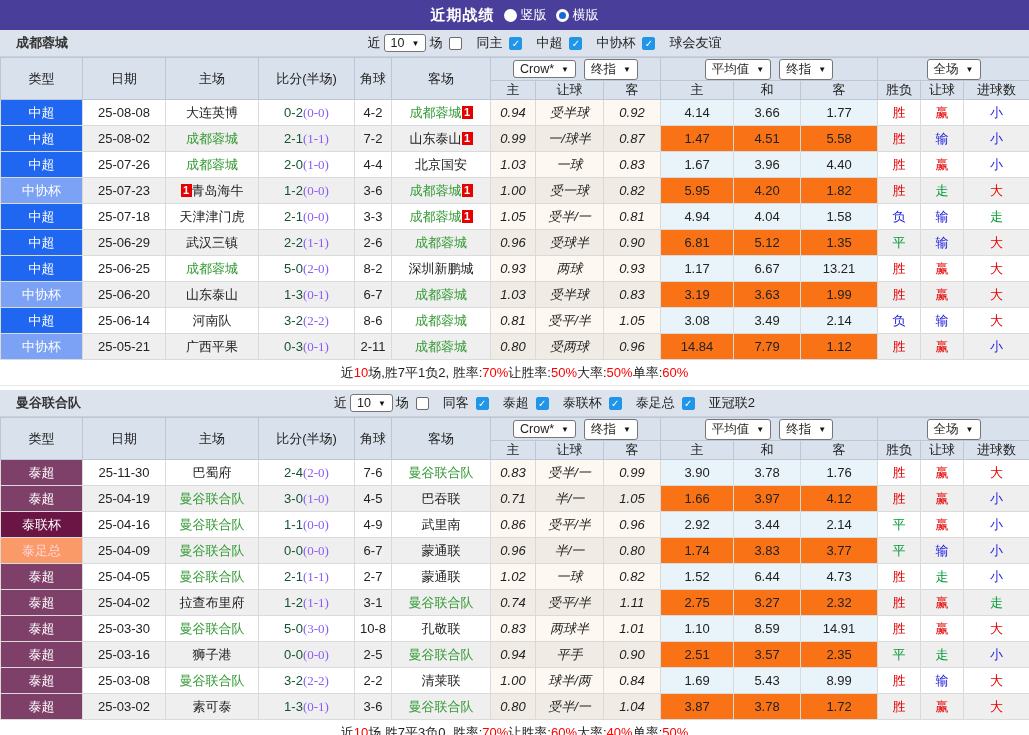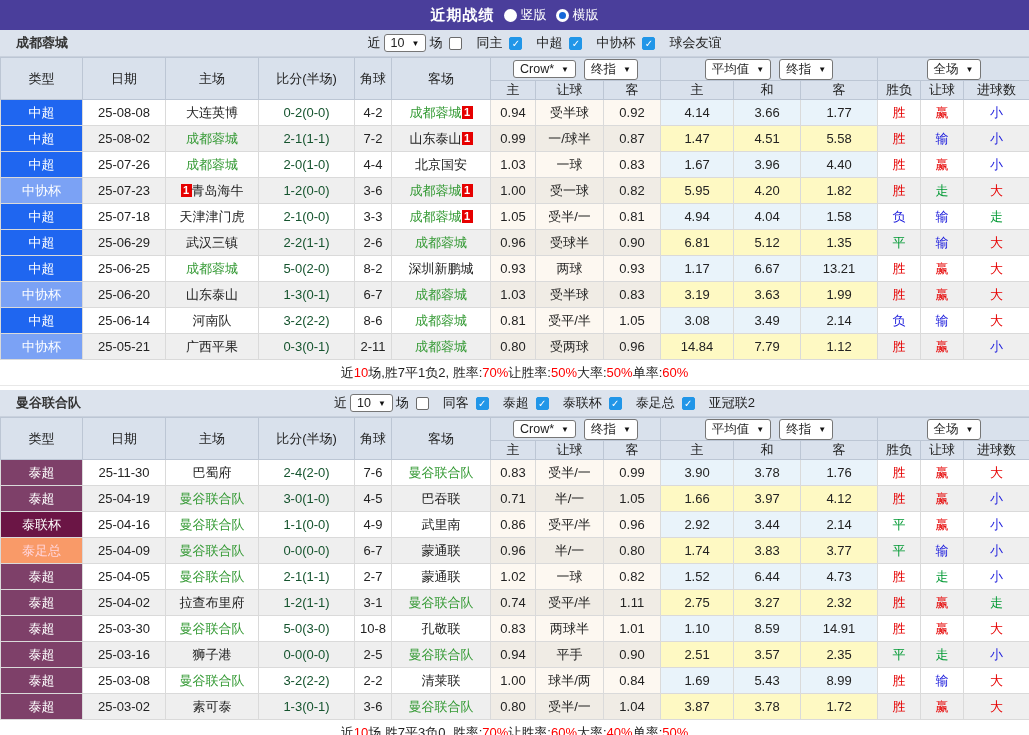--- a/index.html
+++ b/index.html
@@ -18,28 +18,28 @@
   .cb .box{width:13px;height:13px;border:1px solid #6b6b6b;border-radius:2px;background:#fff;display:inline-block;box-sizing:border-box;}
   .cb.on .box{background:#2196e8;border-color:#2196e8;}
   .cb.on .box::after{content:"✓";display:block;color:#fff;font-size:10px;line-height:12px;text-align:center;font-weight:bold;}
   table{border-collapse:collapse;table-layout:fixed;width:1029px;}
   th{background:#d9e1ec;border:1px solid #bcc6d4;font-weight:normal;font-size:13px;padding:0;color:#222;}
   tr.h1 th{height:22px;}
   tr.h2 th{height:16px;}
   .selrow{display:flex;justify-content:center;gap:8px;align-items:center;}
   td{border:1px solid #dadada;text-align:center;height:25px;padding:0;white-space:nowrap;overflow:hidden;font-size:13px;}
   tr.even td{background:#efefef;}
-  td.ocell{background:#fdf8f1;}
+  td.ocell{background:#fdf8f1;font-style:italic;}
   tr.even td.ocell{background:#f0ece5;}
   td.avg{background:#e9f3fa;}
-  tr.even td.avg{background:#fef9c3;}
+  tr.even td.avg{background:#f97316;}
   td.type{color:#fff;}
   .green{color:#339933;}
   .sc{color:#14532d;}
-  .half{color:#14532d;}
+  .half{color:#8b5cf6;font-family:Liberation Serif, serif;}
   .card{display:inline-block;background:#e60000;color:#fff;font-size:11px;font-weight:bold;line-height:13px;width:11px;height:13px;vertical-align:1px;}
   .r{color:#e60000;}
   .b{color:#2222dd;}
   .g{color:#009933;}
   .summary{height:25px;display:flex;align-items:center;justify-content:center;background:#fff;border-bottom:1px solid #e8e8e8;font-size:13px;color:#222;}
   .summary .r{color:#ff0000;}
   .gap{height:4px;background:#fff;}
 </style>
 </head>
 <body>

